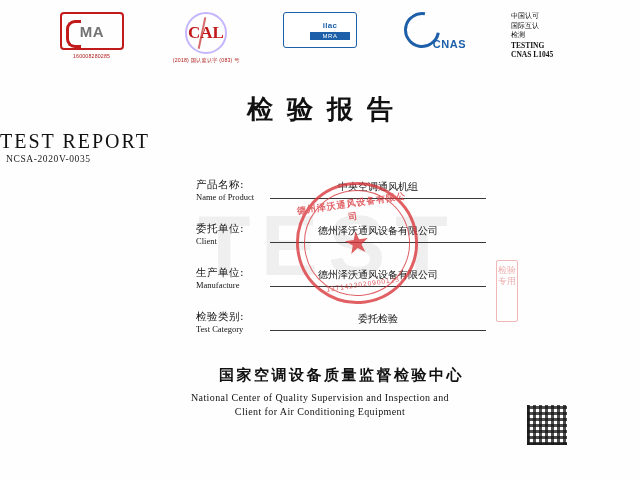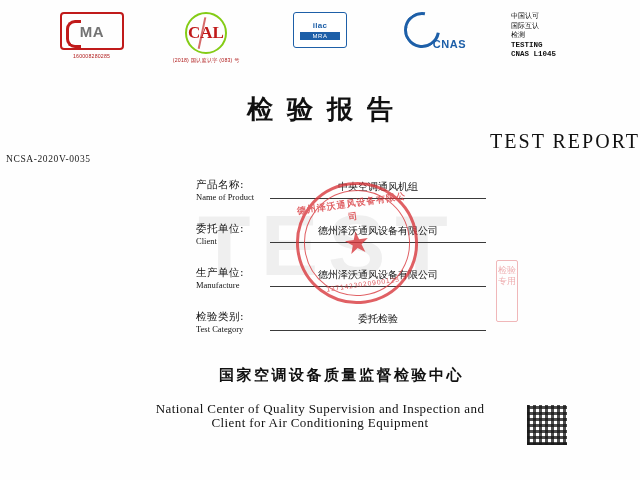--- a/index.html
+++ b/index.html
@@ -75,21 +75,21 @@
     border-top: 3px solid #c01a1a;
     border-bottom: 3px solid #c01a1a;
     border-radius: 9px 0 0 9px;
   }
 
   
   .cal {
     width: 38px;
     height: 38px;
     border-radius: 50%;
-    border: 2px solid #84cc16;
+    border: 2px solid #c4b5fd;
     color: #c01a1a;
     display: flex;
     align-items: center;
     justify-content: center;
     font-family: "Liberation Serif", serif;
     font-weight: bold;
     font-size: 17px;
     position: relative;
   }
   .cal::after {
@@ -108,20 +108,21 @@
   .ilac {
     width: 52px;
     height: 34px;
     border: 1.5px solid #1d5fa8;
     border-radius: 3px;
     display: flex;
     flex-direction: column;
     align-items: center;
     justify-content: center;
     background: #fff;
+    padding-left: 20px;
   }
   .ilac-top {
     font-family: "Liberation Sans", sans-serif;
     font-size: 8px;
     color: #1d5fa8;
     font-weight: bold;
     letter-spacing: .3px;
   }
   .ilac-bar {
     margin-top: 2px;
@@ -164,21 +165,21 @@
     color: #1d5fa8;
     letter-spacing: .5px;
     margin-top: 28px;
   }
 
   
   .cnas-cn {
     display: flex;
     flex-direction: column;
     align-items: flex-start;
-    font-family: Liberation Mono, monospace;
+    font-family: Liberation Serif, serif;
     font-size: 7px;
     line-height: 9.5px;
     color: #111;
     width: 74px;
   }
   .cnas-cn .en {
     font-weight: bold;
     font-size: 7.5px;
   }
 
@@ -194,21 +195,21 @@
     letter-spacing: 14px;
     text-indent: 14px;
     color: #111;
     font-family: "DejaVu Sans", sans-serif;
   }
   .title-en {
     position: absolute;
     top: 130px;
     left: 0;
     width: 640px;
-    text-align: right;
+    text-align: left;
     font-size: 20px;
     letter-spacing: 2px;
     color: #111;
     font-family: "Liberation Serif", serif;
   }
   .report-no {
     position: absolute;
     top: 154px;
     left: 6px;
     width: 640px;
@@ -276,22 +277,22 @@
   }
   .footer-cn {
     font-size: 15px;
     font-weight: bold;
     letter-spacing: 2.5px;
     color: #111;
     font-family: "DejaVu Sans", sans-serif;
     padding-left: 43px;
   }
   .footer-en {
-    margin-top: 17px;
-    font-size: 13px;
+    margin-top: 6px;
+    font-size: 10px;
     line-height: 14px;
     letter-spacing: .4px;
     color: #111;
     font-family: "Liberation Serif", serif;
   }
 
   
   .seal {
     position: absolute;
     left: 296px;

